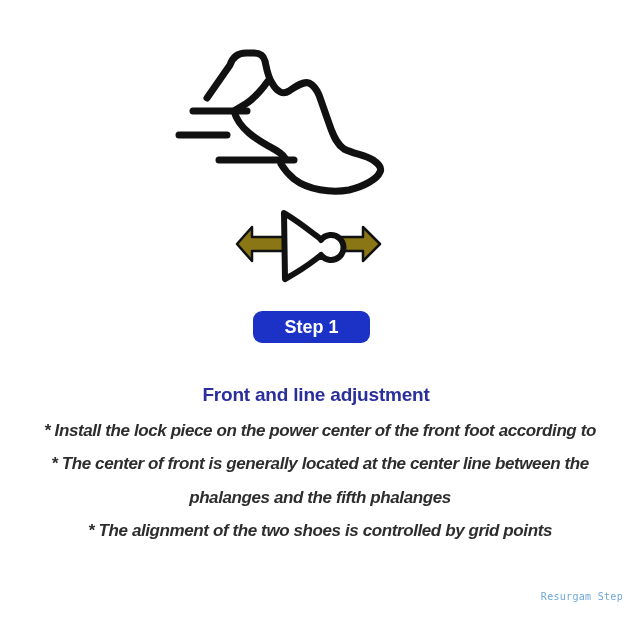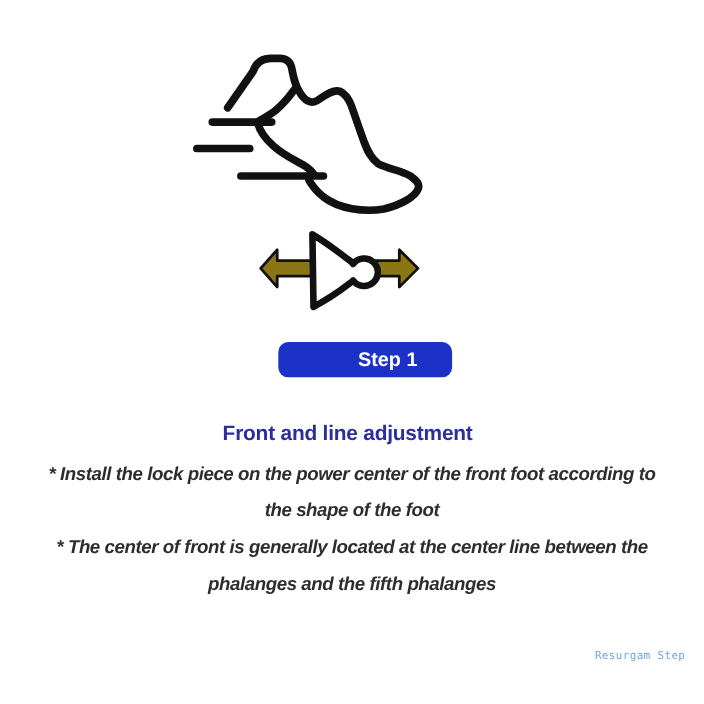--- a/index.html
+++ b/index.html
@@ -22,21 +22,21 @@
   }
   .shoe-svg{position:absolute;left:168px;top:38px;}
   .lock-svg{position:absolute;left:228px;top:200px;}
   .lineart{fill:none;stroke:var(--ink);stroke-width:7;stroke-linecap:round;stroke-linejoin:round;}
   .arrow{fill:var(--arrow-fill);stroke:var(--ink);stroke-width:2.5;stroke-linejoin:round;}
   .bell{fill:#ffffff;stroke:var(--ink);stroke-width:6;stroke-linejoin:round;}
   .step-badge{
     position:absolute;left:253px;top:311px;width:117px;height:32px;
     background:var(--badge-bg);border-radius:9px;
     color:var(--badge-text);font-size:18px;font-weight:700;
-    text-align:center;line-height:32px;padding-left:41px;
+    text-align:center;line-height:32px;
   }
   .text-col{position:absolute;left:2px;top:0;width:628px;text-align:center;}
   .heading{
     position:absolute;left:0;top:382px;width:100%;
     color:var(--heading-color);font-size:19px;font-weight:700;
     letter-spacing:-0.2px;line-height:26px;
   }
   .bullets{position:absolute;left:4px;top:414px;width:100%;font-style:italic;}
   .bullet-line{
     height:33.4px;line-height:33.4px;
@@ -98,21 +98,21 @@
          C 79,66 68,73 57,79
          Z"></path>
   </svg>
 
   <div class="step-badge">Step 1</div>
 
   <div class="text-col">
     <div class="heading">Front and line adjustment</div>
     <div class="bullets">
       <div class="bullet-line">* Install the lock piece on the power center of the front foot according to</div>
-      <div class="bullet-line">the shape of the foot</div>
       <div class="bullet-line">* The center of front is generally located at the center line between the</div>
       <div class="bullet-line">phalanges and the fifth phalanges</div>
+      <div class="bullet-line">* The alignment of the two shoes is controlled by grid points</div>
     </div>
   </div>
 
   <div class="watermark">Resurgam Step</div>
 
 </div>
 
 </body></html>

